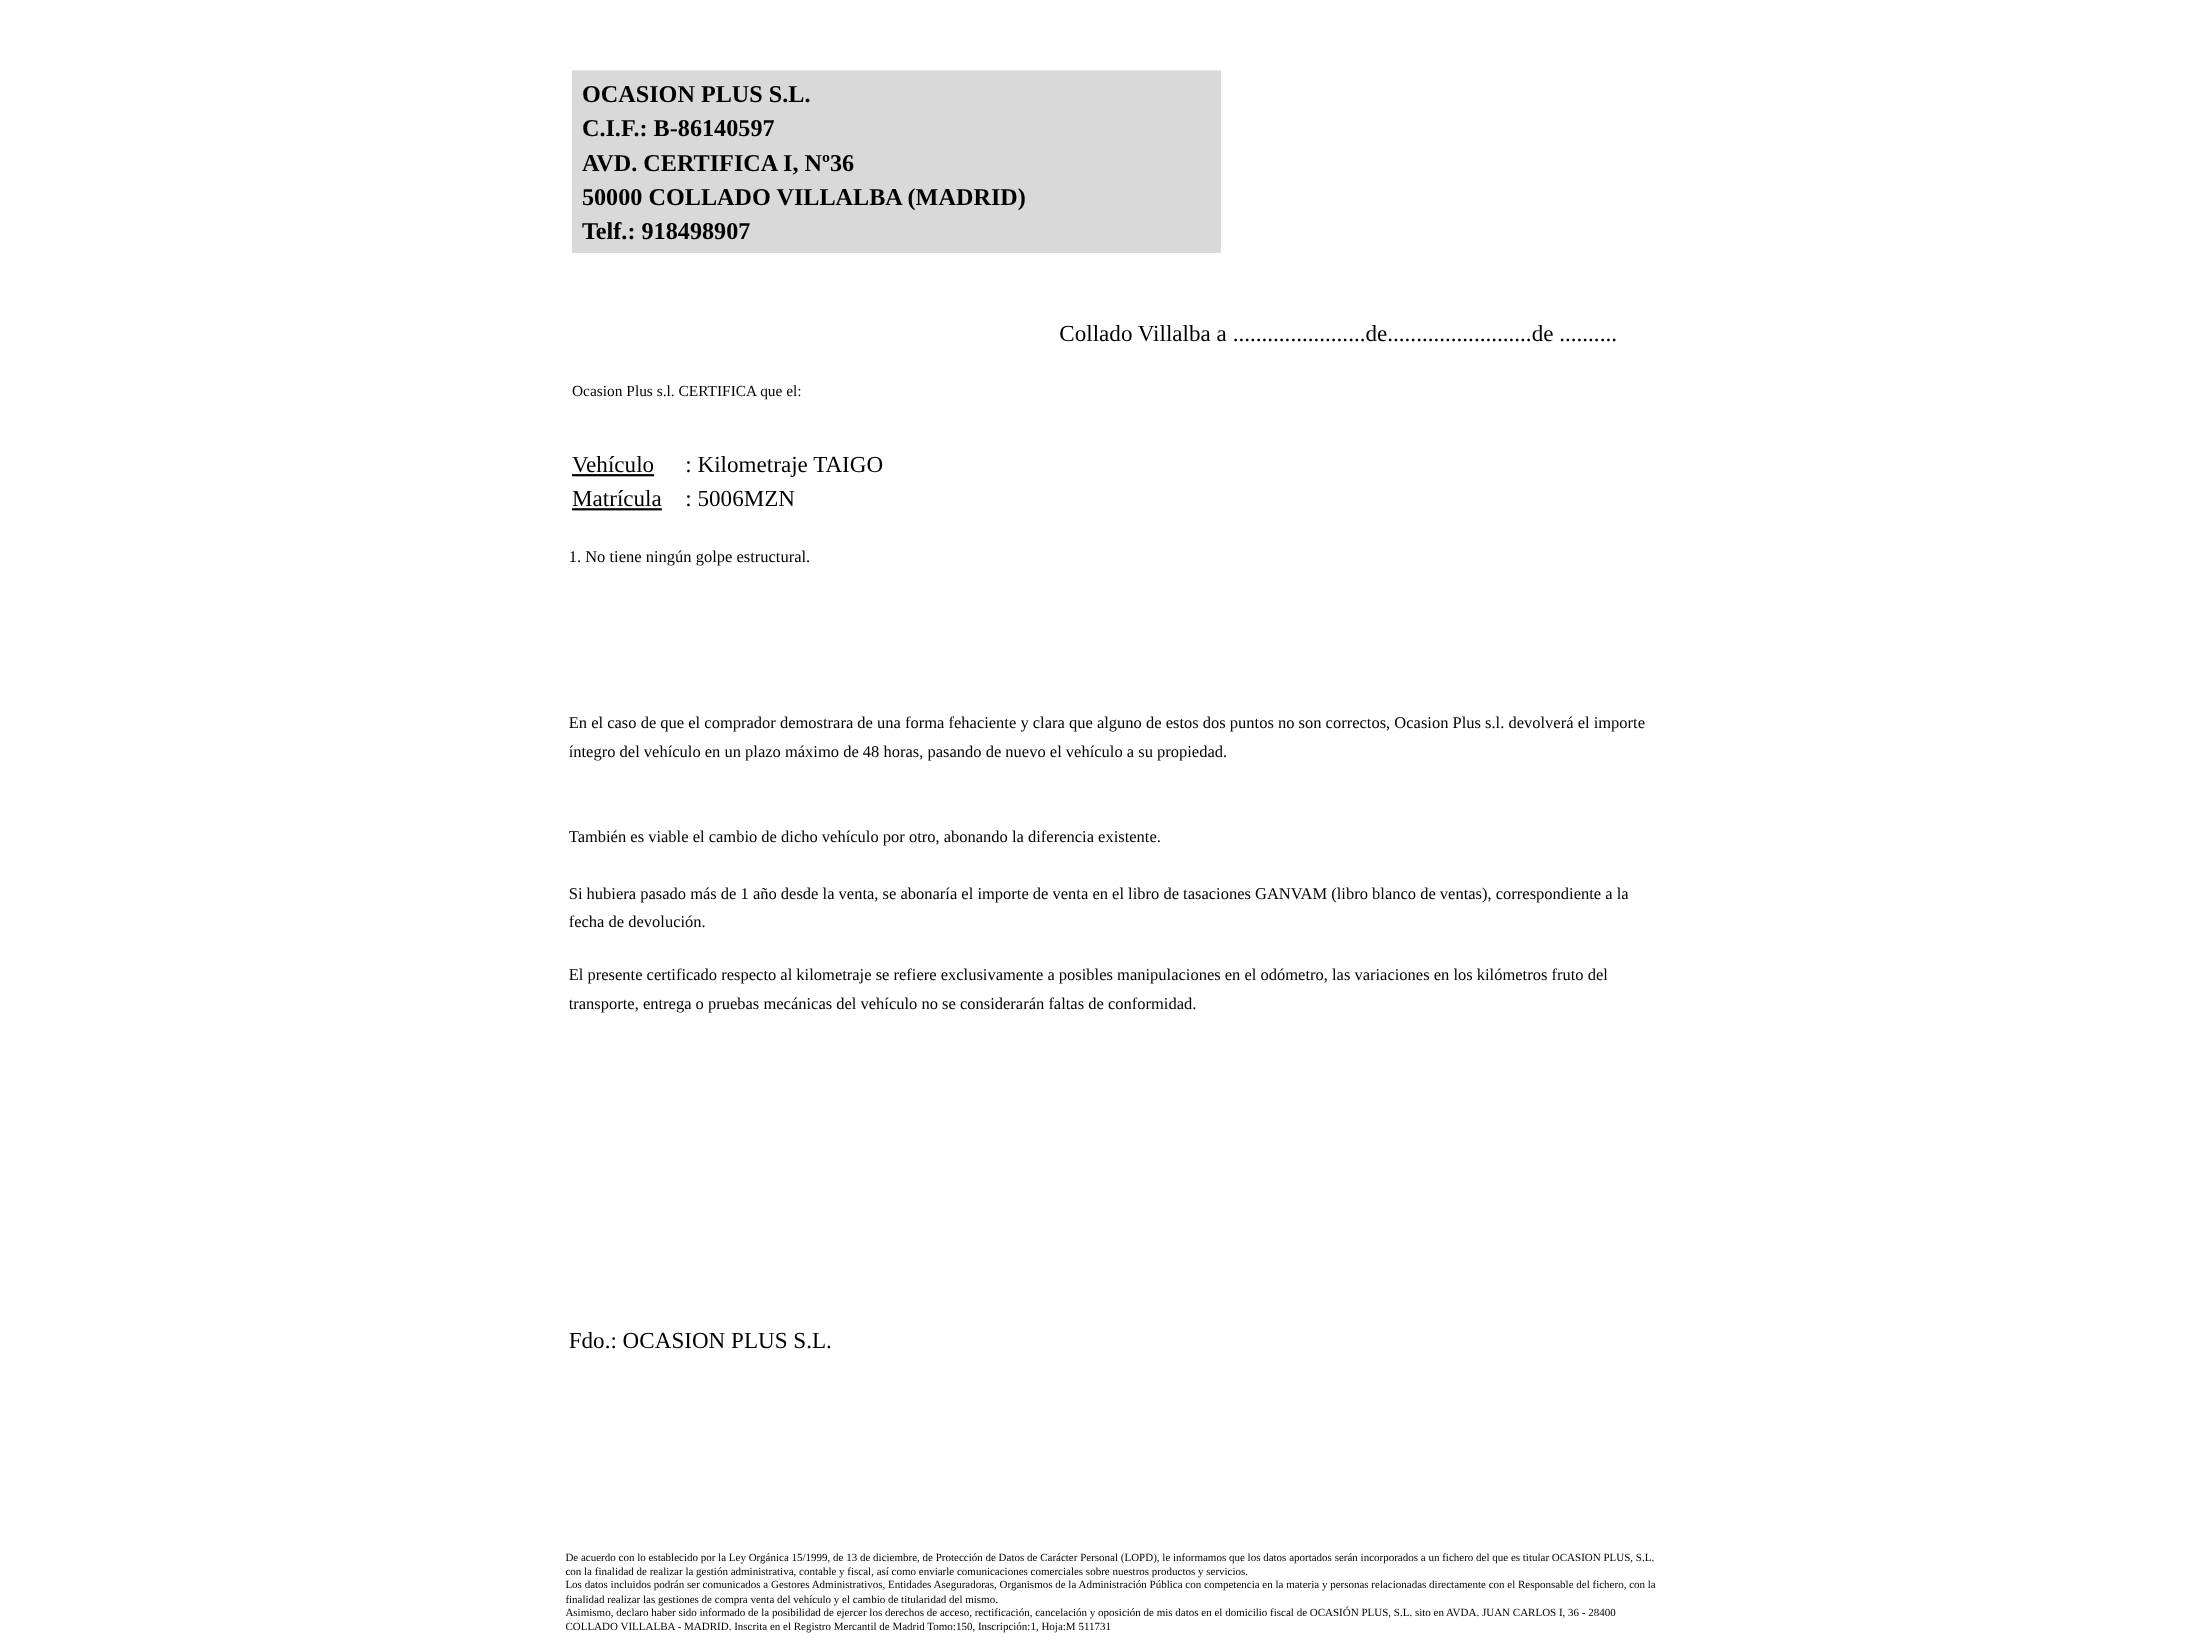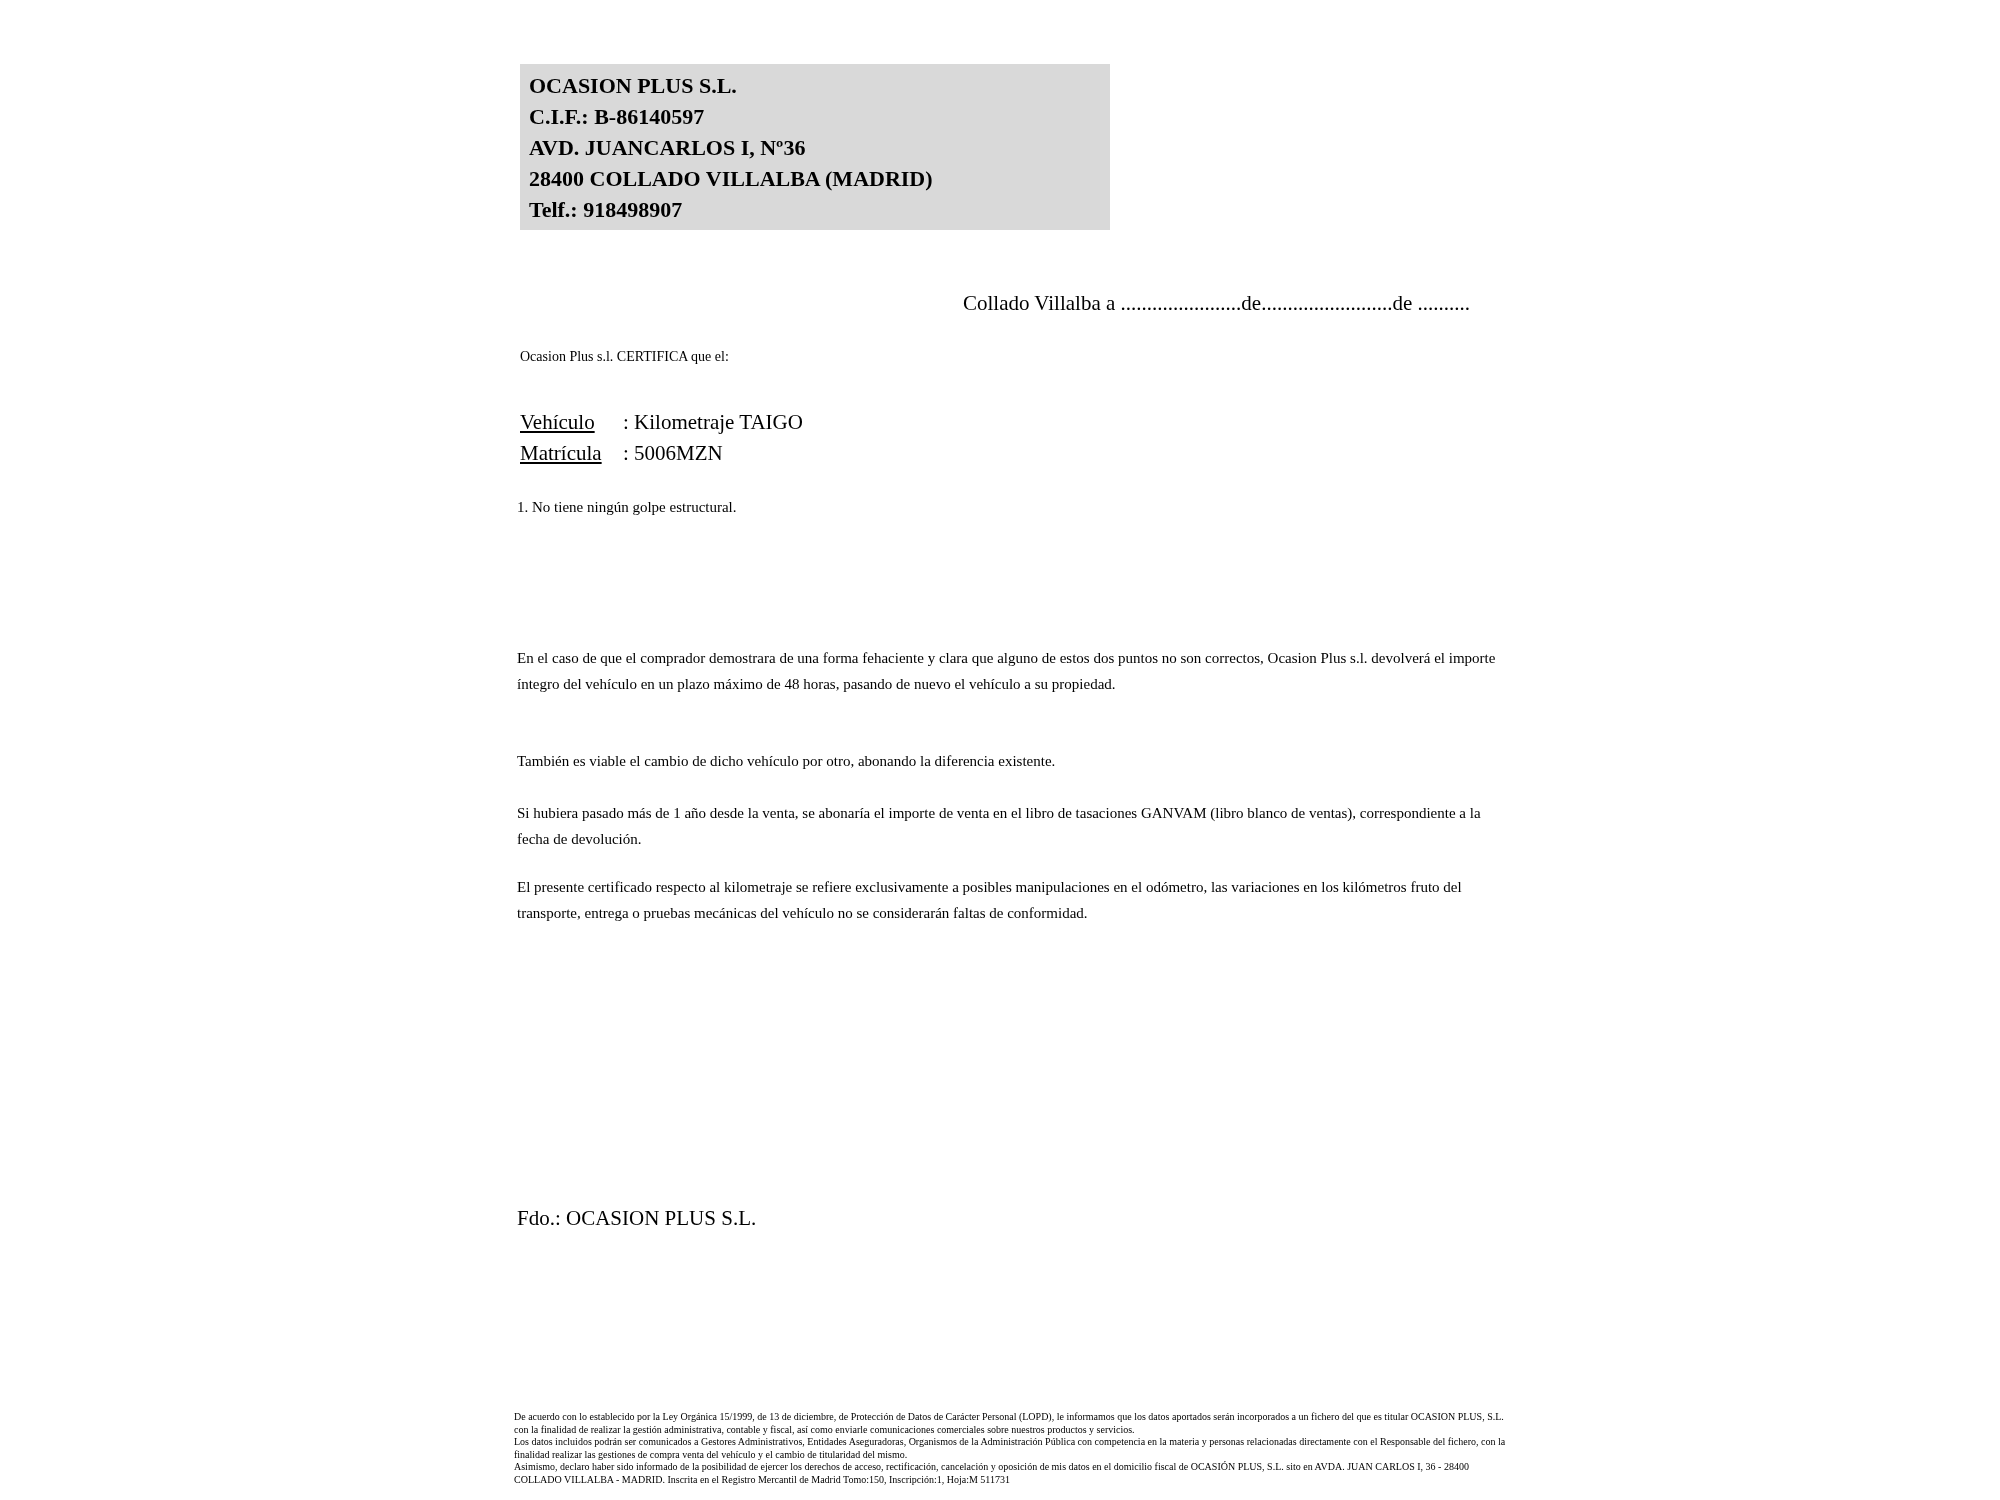--- a/index.html
+++ b/index.html
@@ -91,22 +91,22 @@
   }
 </style>
 </head>
 <body>
 
 <div class="page">
 
   <div class="company-box">
     <div>OCASION PLUS S.L.</div>
     <div>C.I.F.: B-86140597</div>
-    <div>AVD. JUANCARLOS I, Nº36</div>
-    <div>28400 COLLADO VILLALBA (MADRID)</div>
+    <div>AVD. CERTIFICA I, Nº36</div>
+    <div>50000 COLLADO VILLALBA (MADRID)</div>
     <div>Telf.: 918498907</div>
   </div>
 
   <div class="date-line">Collado Villalba a .......................de.........................de ..........</div>
 
   <div class="certifica-intro">Ocasion Plus s.l. CERTIFICA que el:</div>
 
   <div class="kv-row vehiculo">
     <span class="kv-label"><u>Vehículo</u></span><span class="kv-value">: Kilometraje TAIGO</span>
   </div>

